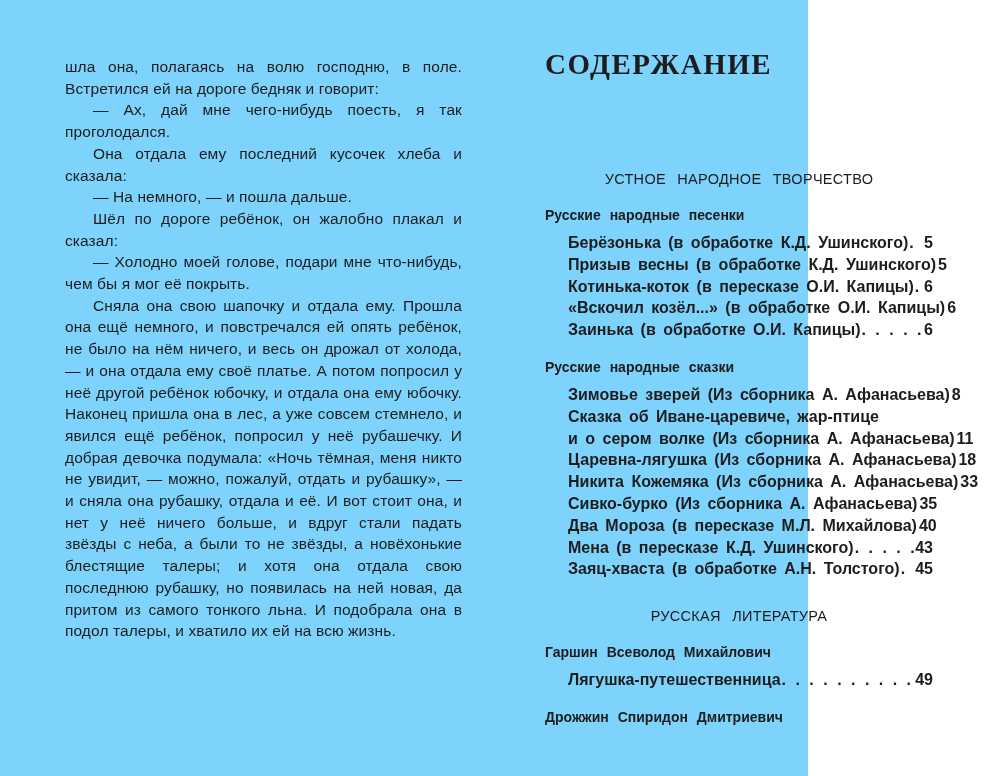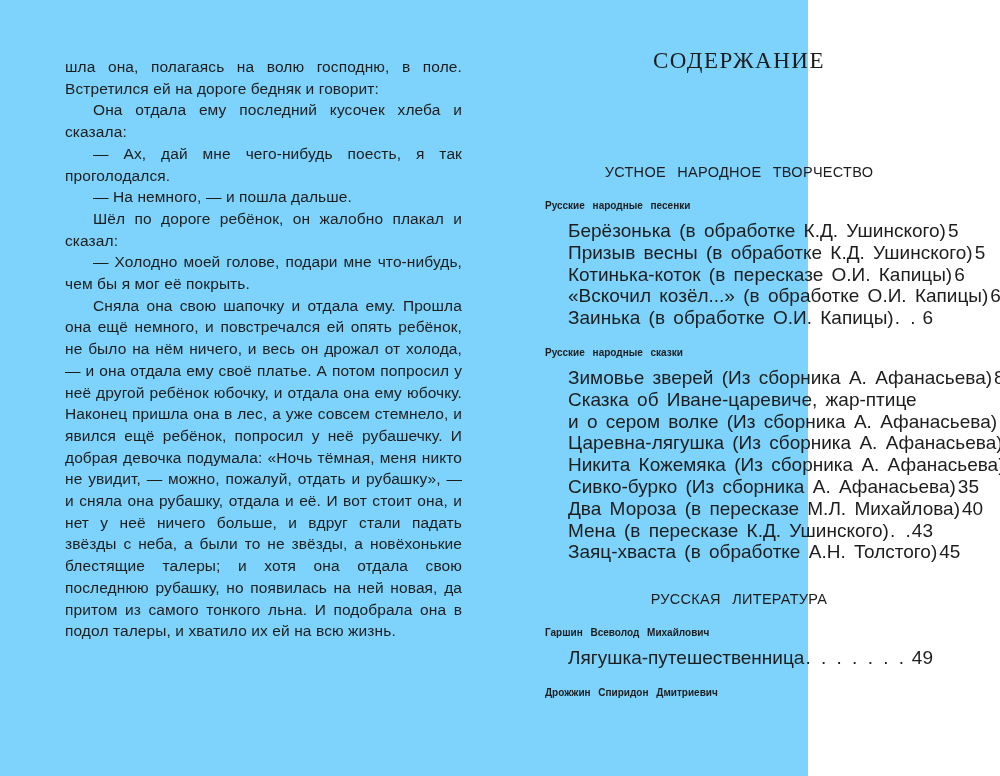--- a/index.html
+++ b/index.html
@@ -31,51 +31,51 @@
   .para.indent { text-indent: 28px; }
   
   .page-right {
     position: absolute;
     left: 545px; top: 48px;
     width: 388px;
   }
   .toc-title {
     margin: 0;
     font-family: "Liberation Serif", serif;
-    font-weight: normal;
-    font-size: 23px;
+    font-weight: bold;
+    font-size: 29px;
     letter-spacing: 1.5px;
-    text-align: center;
     word-spacing: 4px;
   }
   .toc-body { margin-top: 0; }
   .toc-section { margin: 0; }
   .toc-section:first-child .toc-heading { margin-top: 88px; text-align: center; }
   .toc-heading {
     text-align: center;
     font-size: 14.5px;
     line-height: 20px;
     word-spacing: 7px;
     letter-spacing: 0.3px;
     margin: 26px 0 12px 0;
   }
   .toc-subheading {
     font-weight: bold;
-    font-size: 10px;
+    font-size: 14px;
     word-spacing: 5px;
     margin: 18px 0 9px 0;
   }
   .toc-entries { margin: 0; }
   .toc-line {
     display: flex;
     align-items: flex-start;
     padding-left: 23px;
-    font-size: 19px;
+    font-size: 16px;
     line-height: 21.8px;
     word-spacing: 3px;
+    font-weight: bold;
   }
   .toc-text { white-space: nowrap; }
   .dots {
     flex: 1 1 auto;
     overflow: hidden;
     white-space: nowrap;
     margin: 0 1px;
   }
   .dots::after {
     content: ". . . . . . . . . . . . . . . . . . . . . . . . . . . . . . . . . . . . . . . . . . . . . . . . . . . . . . . . . . . .";
@@ -89,22 +89,22 @@
   }
 </style>
 </head>
 <body>
 
 <div class="book">
 
   <div class="page-left">
     <div id="story">
         <p class="para">шла она, полагаясь на волю господню, в поле. Встретился ей на дороге бедняк и говорит:</p>
+        <p class="para indent">— Ах, дай мне чего-нибудь поесть, я так проголодался.</p>
         <p class="para indent">Она отдала ему последний кусочек хлеба и сказала:</p>
-        <p class="para indent">— Ах, дай мне чего-нибудь поесть, я так проголодался.</p>
         <p class="para indent">— На немного, — и пошла дальше.</p>
         <p class="para indent">Шёл по дороге ребёнок, он жалобно плакал и сказал:</p>
         <p class="para indent">— Холодно моей голове, подари мне что-нибудь, чем бы я мог её покрыть.</p>
         <p class="para indent">Сняла она свою шапочку и отдала ему. Прошла она ещё немного, и повстречался ей опять ребёнок, не было на нём ничего, и весь он дрожал от холода, — и она отдала ему своё платье. А потом попросил у неё другой ребёнок юбочку, и отдала она ему юбочку. Наконец пришла она в лес, а уже совсем стемнело, и явился ещё ребёнок, попросил у неё рубашечку. И добрая девочка подумала: «Ночь тёмная, меня никто не увидит, — можно, пожалуй, отдать и рубашку», — и сняла она рубашку, отдала и её. И вот стоит она, и нет у неё ничего больше, и вдруг стали падать звёзды с неба, а были то не звёзды, а новёхонькие блестящие талеры; и хотя она отдала свою последнюю рубашку, но появилась на ней новая, да притом из самого тонкого льна. И подобрала она в подол талеры, и хватило их ей на всю жизнь.</p>
       </div>
   </div>
 
   <div class="page-right">
     <h1 class="toc-title">СОДЕРЖАНИЕ</h1>
     <div id="toc" class="toc-body">

